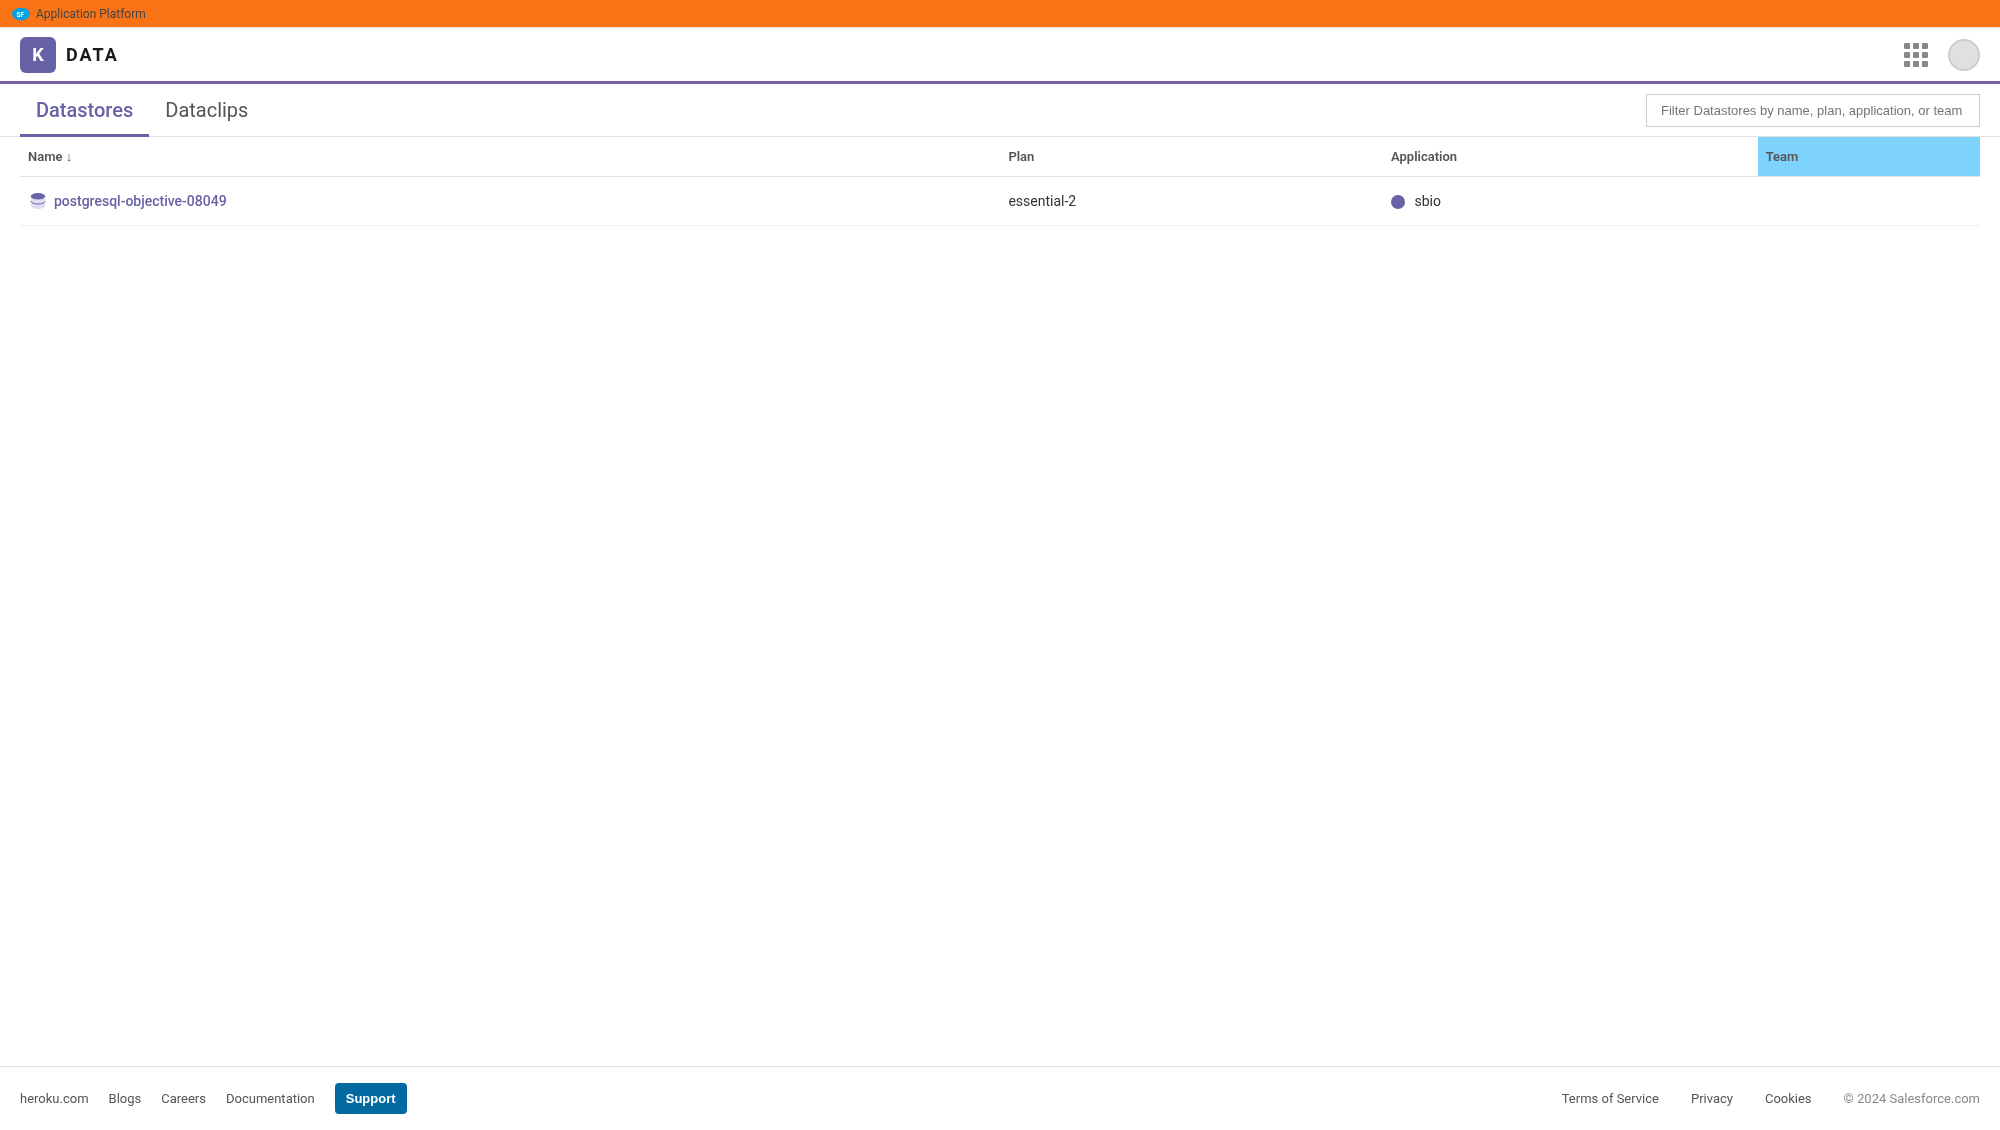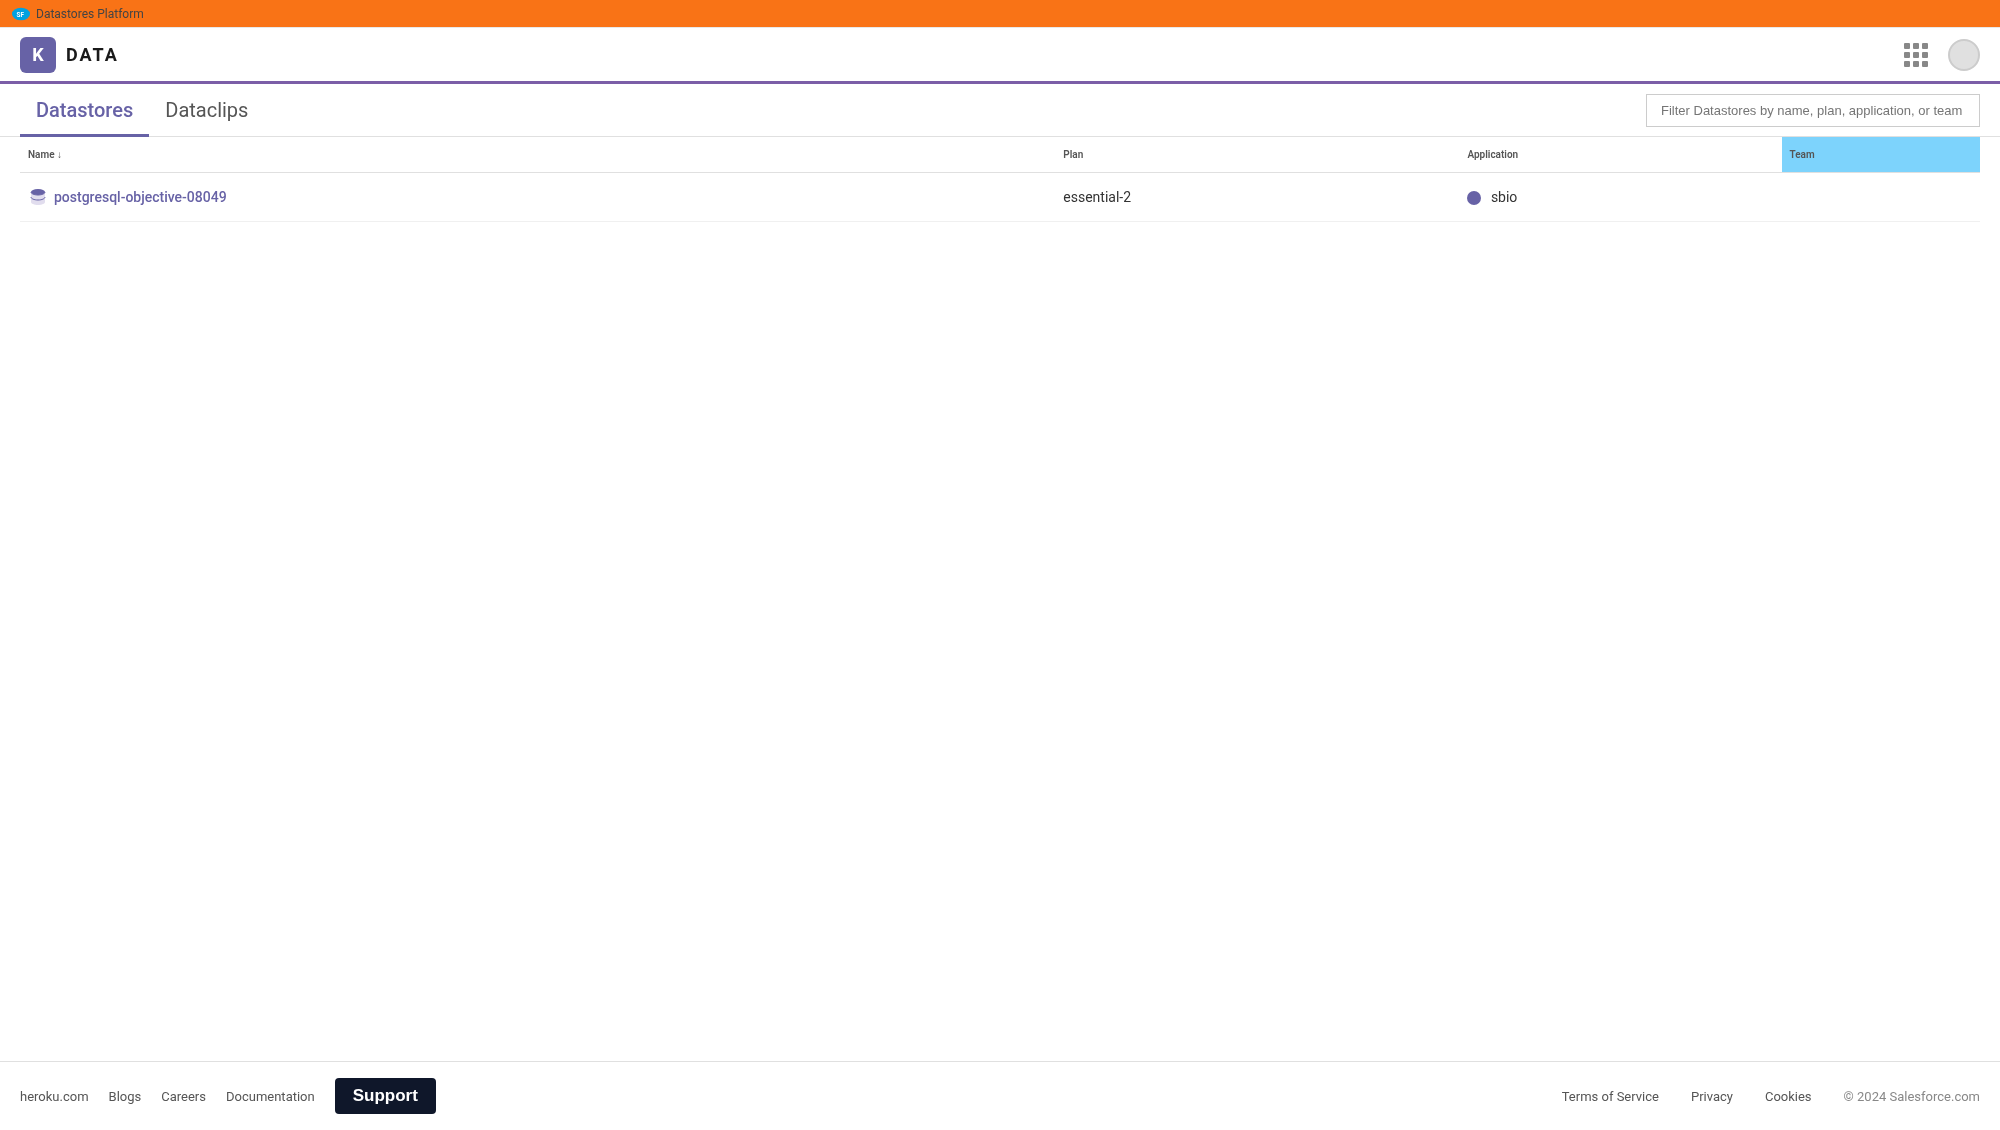--- a/index.html
+++ b/index.html
@@ -145,21 +145,21 @@
     .data-table {
       width: 100%;
       border-collapse: collapse;
     }
     .data-table thead tr {
       border-bottom: 1px solid #e0e0e0;
     }
     .data-table th {
       text-align: left;
       padding: 12px 8px;
-      font-size: 10px;
+      font-size: 13px;
       font-weight: 600;
       color: #555;
     }
     .data-table th:last-child {
       background: #7dd3fc;
     }
     .data-table td {
       padding: 14px 8px;
       font-size: 14px;
       color: #333;
@@ -207,26 +207,26 @@
       display: flex;
       align-items: center;
       gap: 20px;
     }
     .footer-link {
       font-size: 13px;
       color: #555;
       text-decoration: none;
     }
     .footer-support-btn {
-      background: #0f172a;
+      background: #0369a1;
       color: #fff;
       border: none;
       border-radius: 4px;
-      padding: 8px 18px;
-      font-size: 17px;
+      padding: 8px 11px;
+      font-size: 13px;
       font-weight: 600;
       cursor: pointer;
     }
     .footer-right {
       display: flex;
       align-items: center;
       gap: 32px;
     }
     .footer-right-link {
       font-size: 13px;
@@ -239,21 +239,21 @@
     }
   </style>
 </head>
 <body>
 
 <div class="sf-topbar">
   <svg class="sf-topbar-logo" viewBox="0 0 20 14" fill="none" xmlns="http://www.w3.org/2000/svg">
     <ellipse cx="10" cy="7" rx="10" ry="7" fill="#00A1E0"></ellipse>
     <text x="5" y="10" font-size="7" fill="white" font-weight="bold">SF</text>
   </svg>
-  <span class="sf-topbar-label">Datastores Platform</span>
+  <span class="sf-topbar-label">Application Platform</span>
 </div>
 
 <header class="heroku-header">
   <div class="heroku-logo-area">
     <div class="heroku-logo-box">
       <span>K</span>
     </div>
     <span class="heroku-title">DATA</span>
   </div>
   <div class="heroku-header-right">

